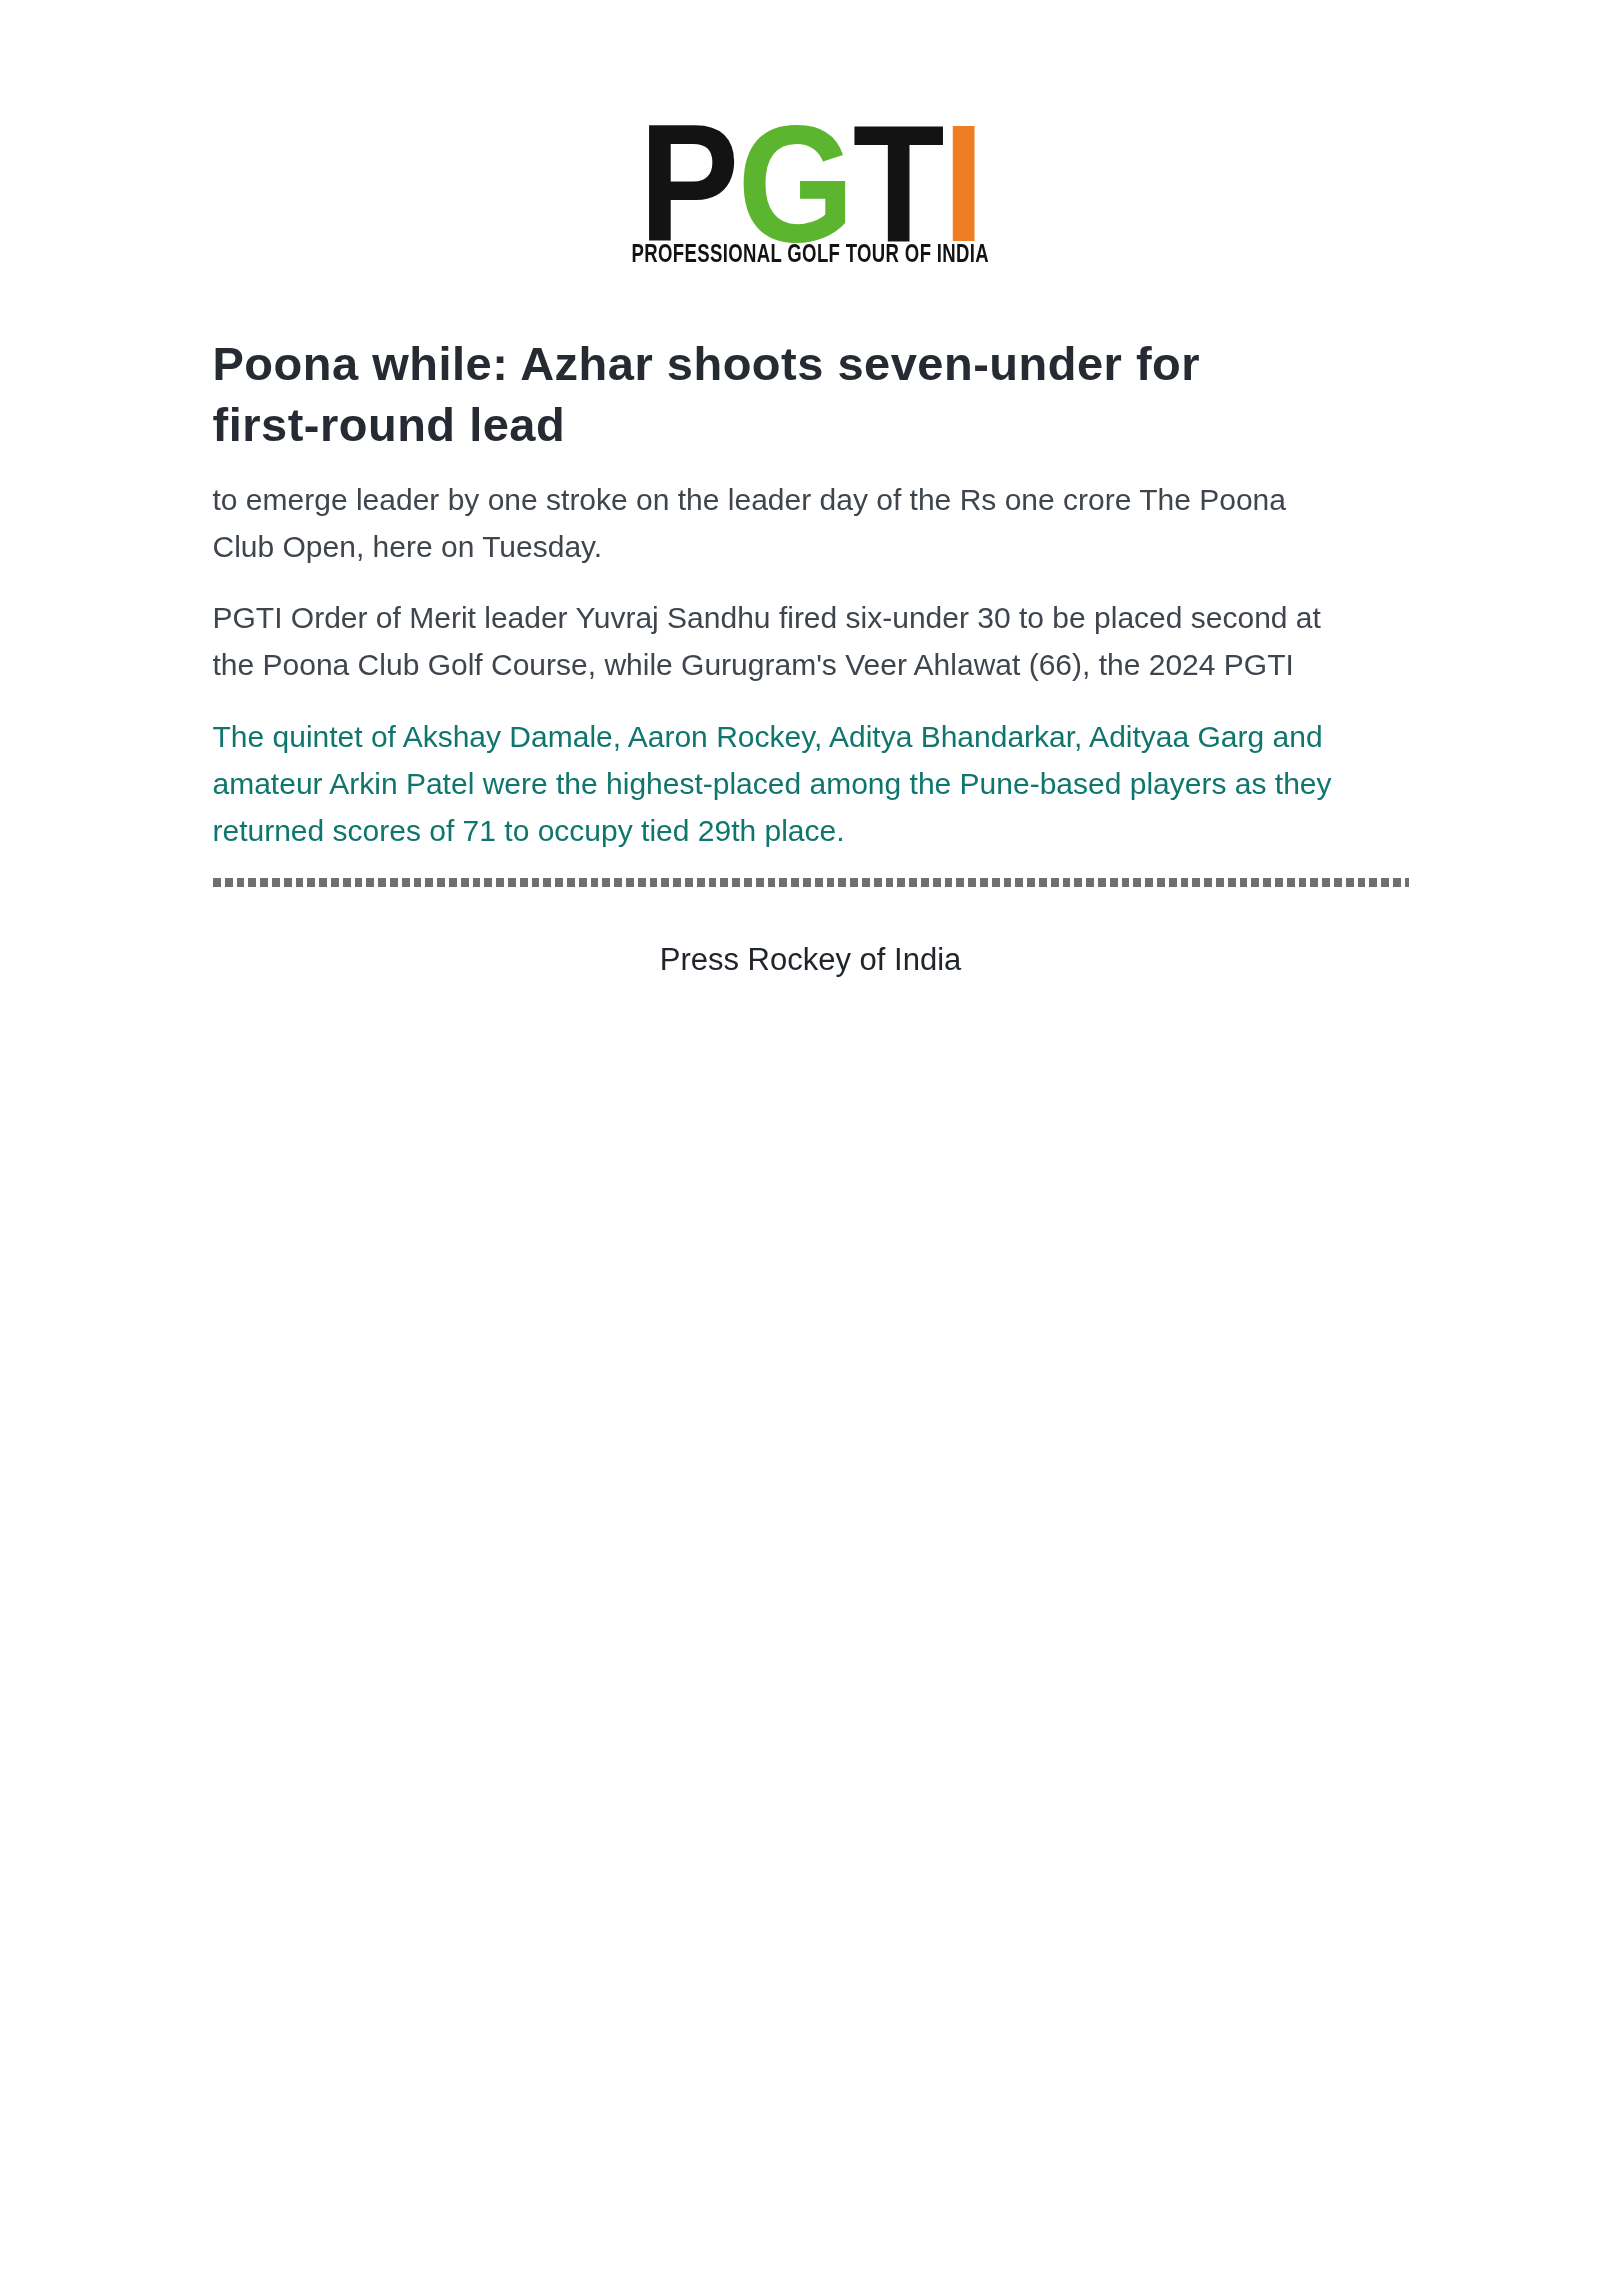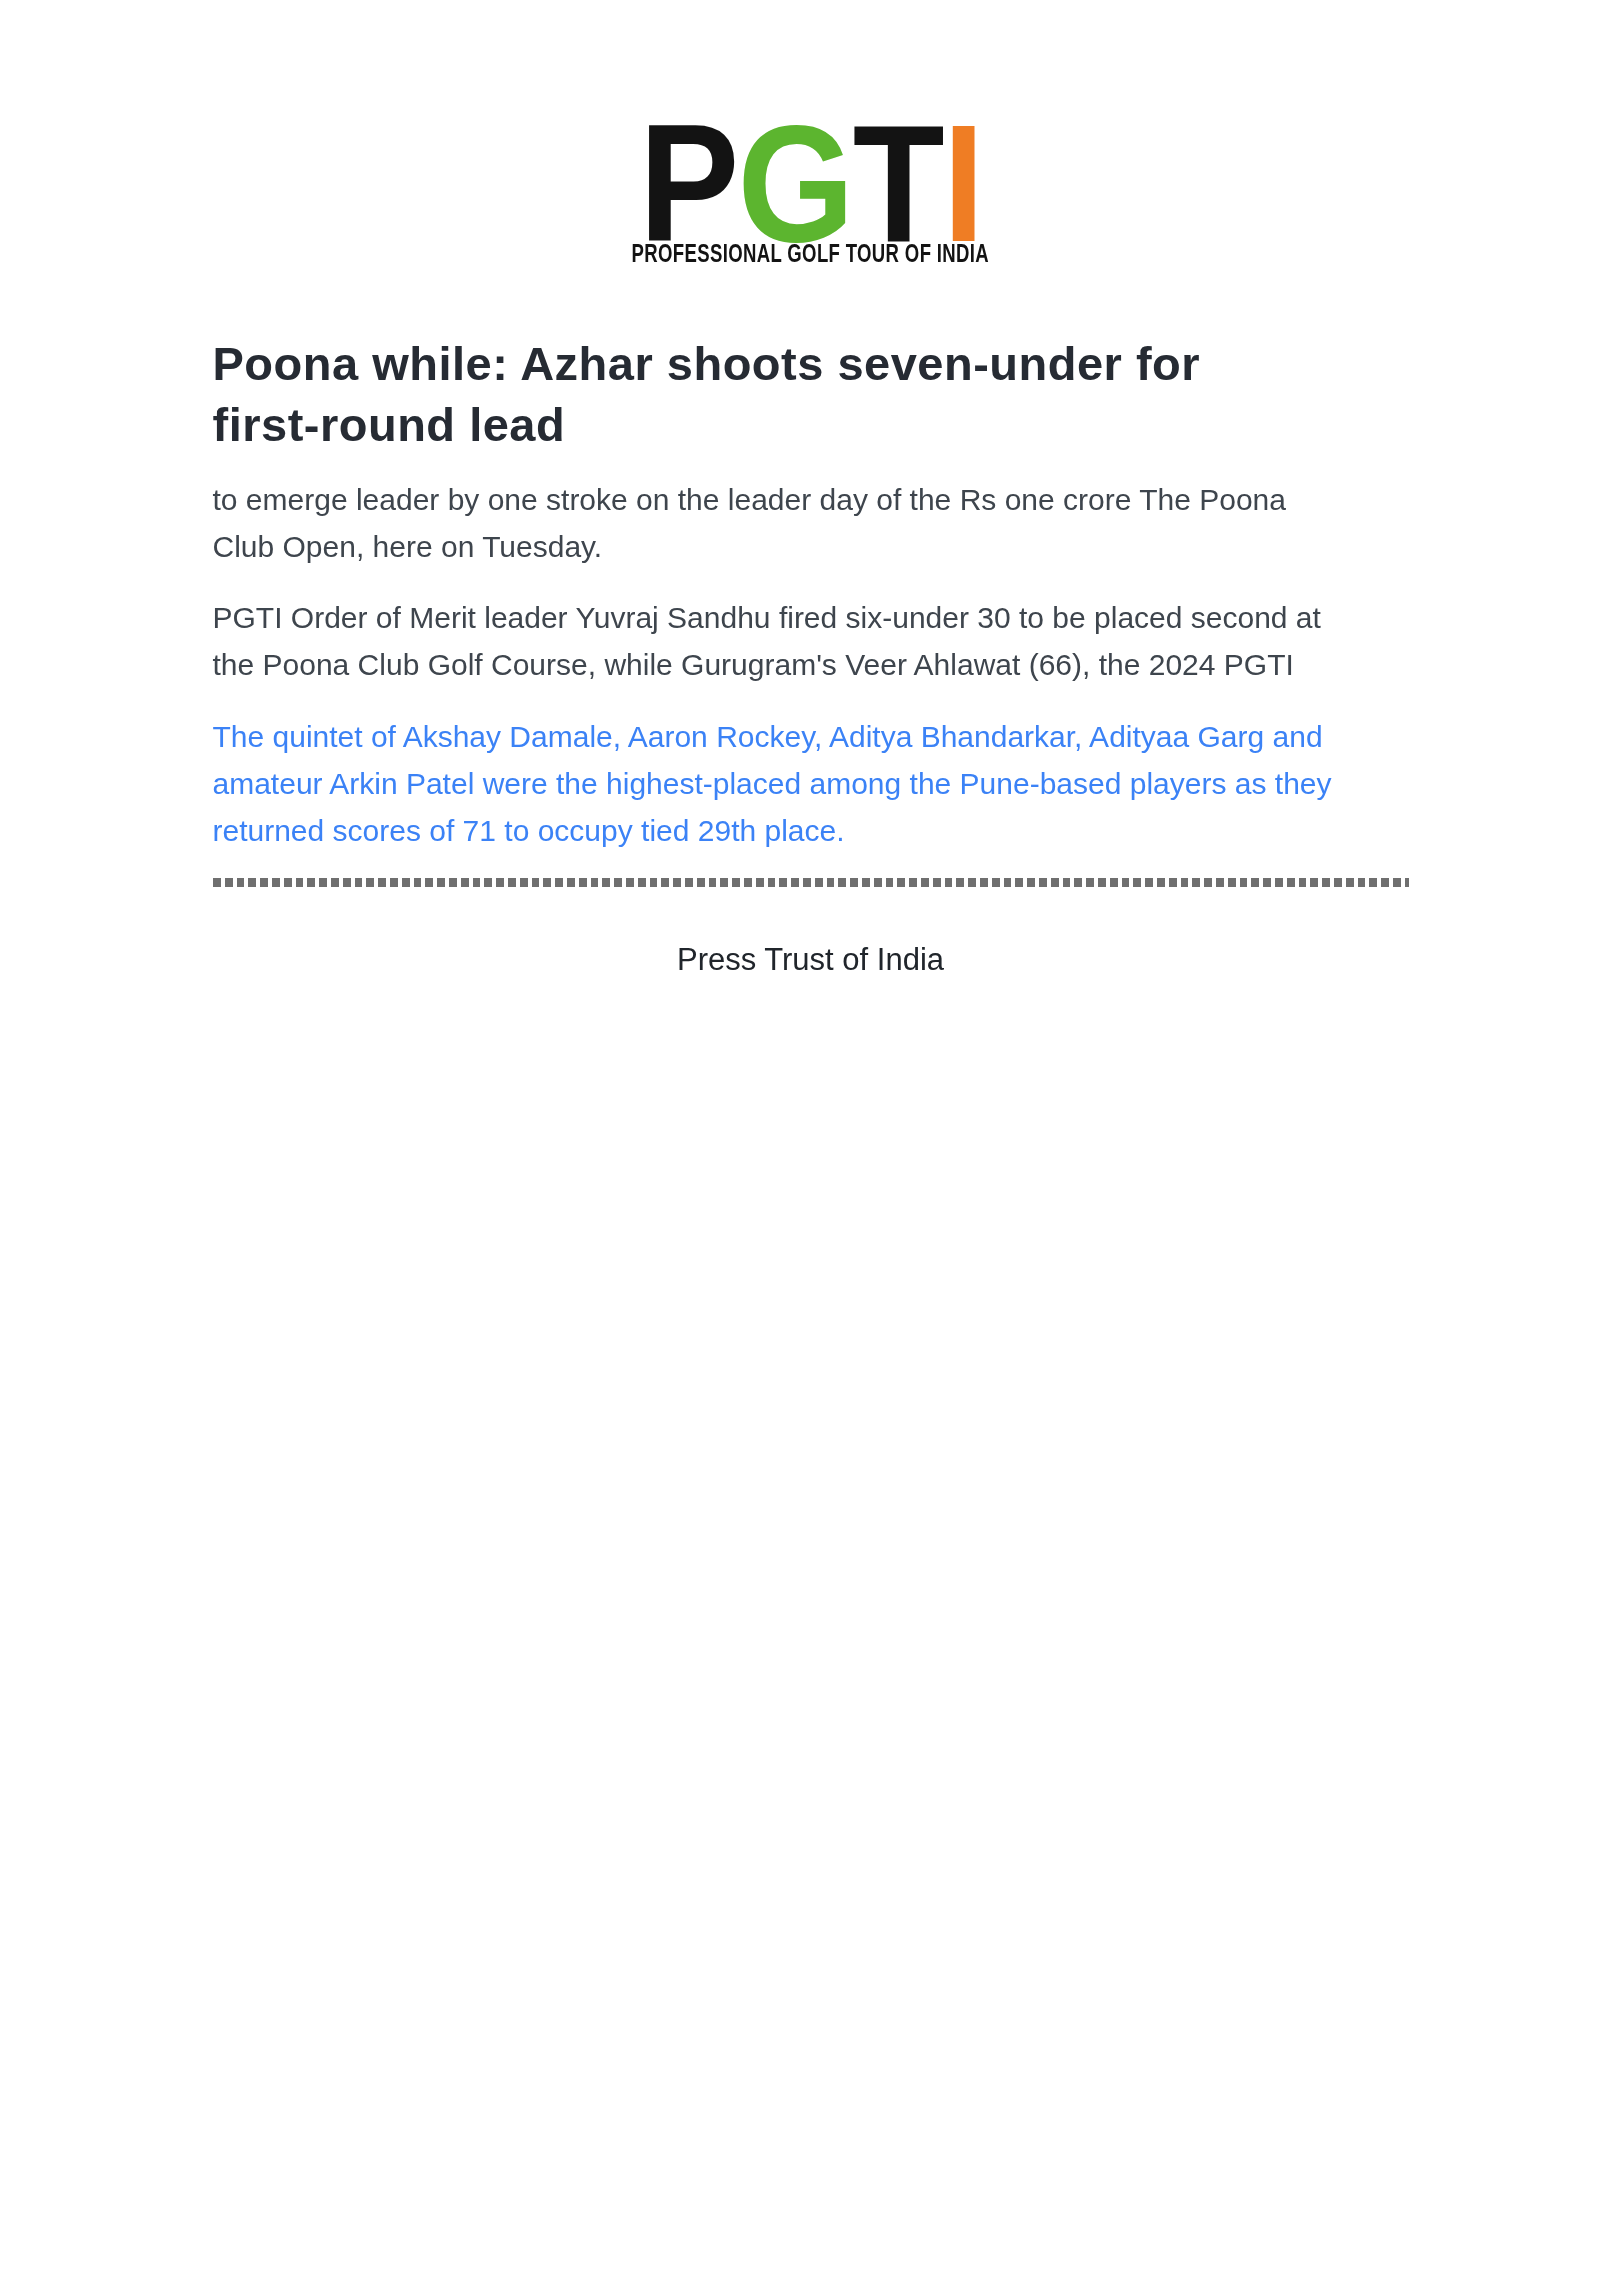--- a/index.html
+++ b/index.html
@@ -103,25 +103,25 @@
     <p class="body-para" style="color: rgb(62, 69, 77);">
       <span class="para-line">to emerge leader by one stroke on the leader day of the Rs one crore The Poona</span>
       <span class="para-line">Club Open, here on Tuesday.</span>
     </p>
 
     <p class="body-para" style="color: rgb(62, 69, 77);">
       <span class="para-line">PGTI Order of Merit leader Yuvraj Sandhu fired six-under 30 to be placed second at</span>
       <span class="para-line">the Poona Club Golf Course, while Gurugram's Veer Ahlawat (66), the 2024 PGTI</span>
     </p>
 
-    <p class="body-para" style="color: #3b82f6;">
+    <p class="body-para" style="color: #0f766e;">
       <span class="para-line">The quintet of Akshay Damale, Aaron Rockey, Aditya Bhandarkar, Adityaa Garg and</span>
       <span class="para-line">amateur Arkin Patel were the highest-placed among the Pune-based players as they</span>
       <span class="para-line">returned scores of 71 to occupy tied 29th place.</span>
     </p>
 
     <div class="divider"></div>
 
-    <div class="attribution" style="color: rgb(32, 37, 43);">Press Trust of India</div>
+    <div class="attribution" style="color: rgb(32, 37, 43);">Press Rockey of India</div>
 
   </div>
 </div>
 
 
 </body></html>

